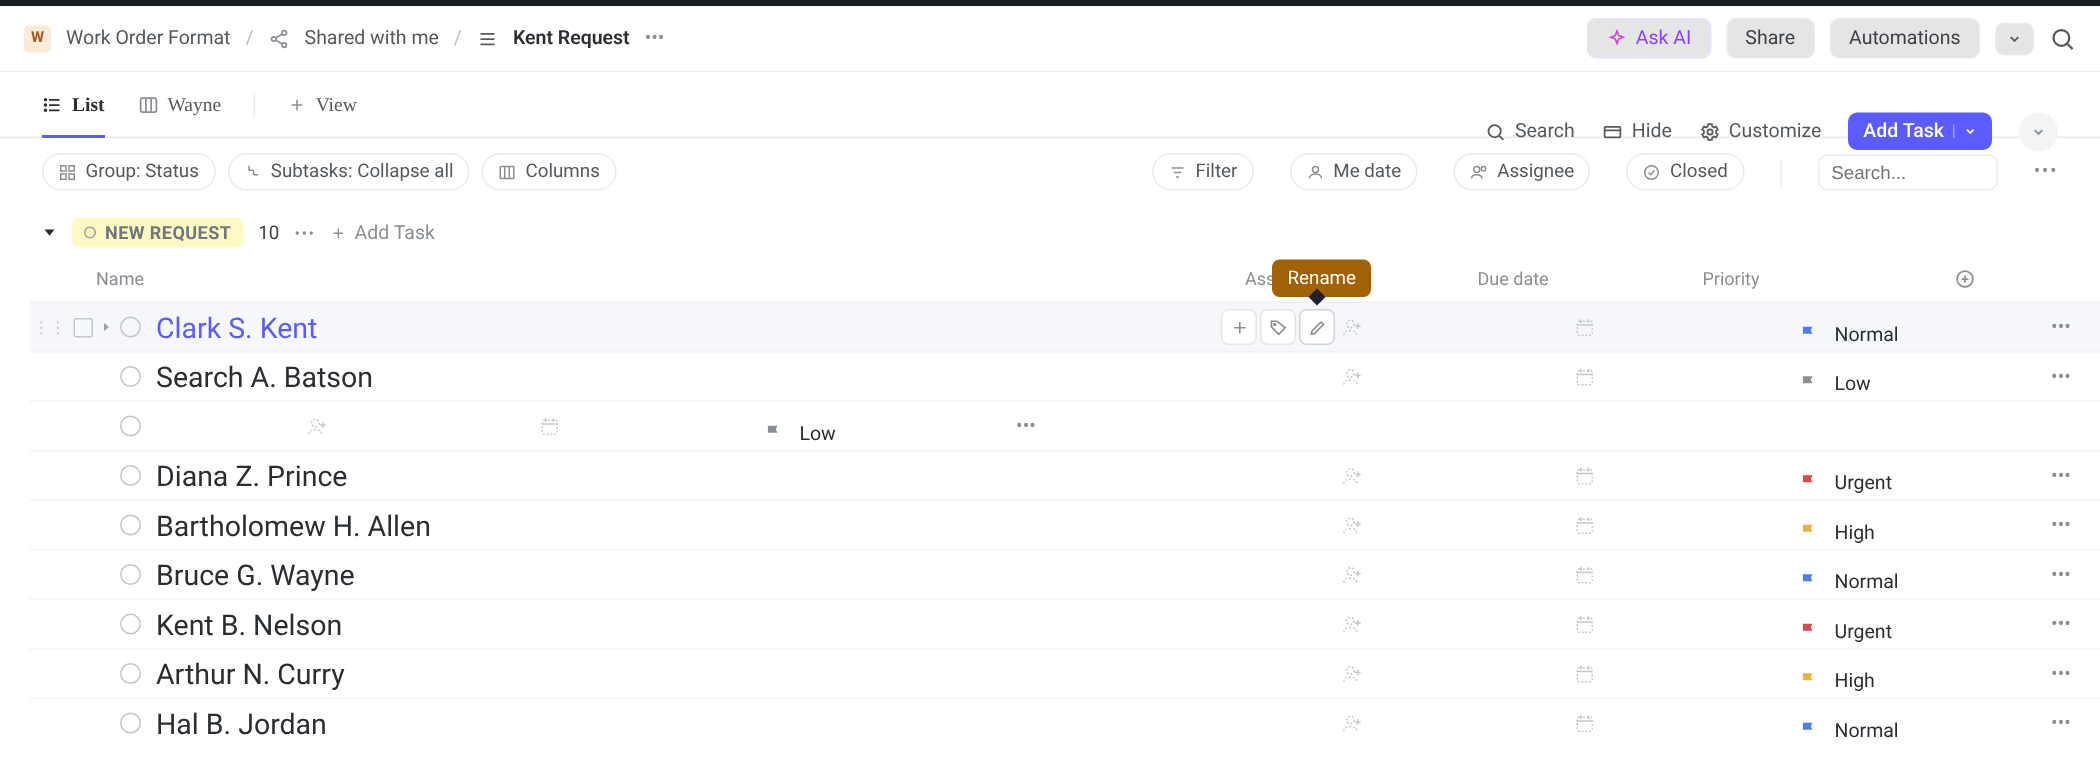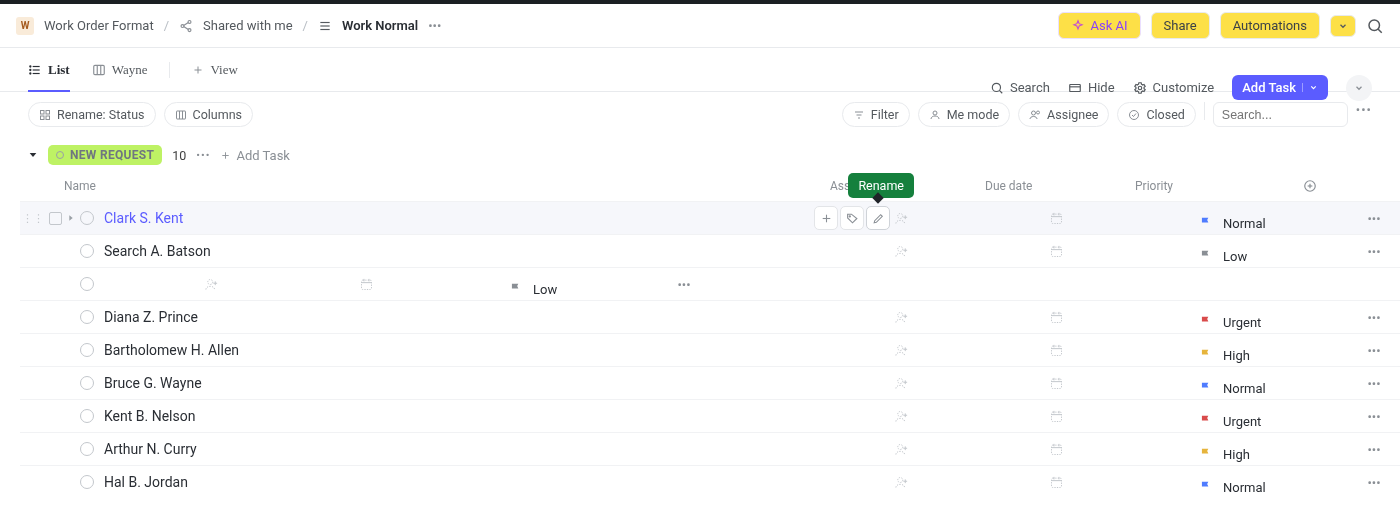--- a/index.html
+++ b/index.html
@@ -9,21 +9,21 @@
   
   .header { display: flex; align-items: center; justify-content: space-between; padding: 0 16px; height: 44px; border-bottom: 1px solid #e8eaed; }
   .bc { display: flex; align-items: center; gap: 10px; }
   .bc .doc-icon { width: 18px; height: 18px; background: #f9ebd9; border-radius: 3px; display: flex; align-items: center; justify-content: center; font-size: 10px; font-weight: 700; color: #a55b1f; }
   .bc .sep { color: #b8bec4; }
   .bc a { color: #54595e; text-decoration: none; }
   .bc .share-icon, .bc .list-icon { color: #8a8f95; display:inline-flex; }
   .bc .current { font-weight: 600; color: #2a2e34; }
   .bc .more { color: #8a8f95; cursor: pointer; }
   .hdr-right { display: flex; align-items:center; gap: 10px; }
-  .btn { border: 1px solid #e8eaed; border-radius: 6px; padding: 5px 12px; background: #fde047; color: #3c4147; font-size: 13px; display: inline-flex; align-items:center; gap:6px; cursor:pointer; }
+  .btn { border: 1px solid #e8eaed; border-radius: 6px; padding: 5px 12px; background: #e5e5e5; color: #3c4147; font-size: 13px; display: inline-flex; align-items:center; gap:6px; cursor:pointer; }
   .btn.ai { color: #8a3ffc; border-color: #eadfff; }
   .btn.icononly { padding: 5px 7px; }
   .search-icon { color:#54595e; display:flex; }
 
   
   .views { display: flex; align-items: center; justify-content: space-between; padding: 0 28px; height: 44px; border-bottom: 1px solid #e8eaed; }
   .views-left { display:flex; align-items:center; gap: 22px; font-family: Liberation Serif, serif; }
   .vtab { display: inline-flex; align-items: center; gap: 6px; color: #54595e; height:44px; cursor:pointer; }
   .vtab.active { color: #2a2e34; font-weight:600; }
   .vtab-wrap { position: relative; height:44px; display:flex; align-items:center; }
@@ -32,29 +32,29 @@
   .views-right { display:flex; align-items:center; gap:18px;margin-top:36px; }
   .vact { display:inline-flex; align-items:center; gap:6px; color:#54595e; cursor:pointer; }
   .addtask { background:#5b5cff; color:#fff; border-radius:6px; padding:5px 10px; display:inline-flex; align-items:center; gap:6px; cursor:pointer; font-weight:500; }
   .addtask .chev { border-left:1px solid rgba(255,255,255,0.4); padding-left:6px; }
   .circle-btn { width:26px; height:26px; border-radius:50%; background:#f3f4f6; display:flex; align-items:center; justify-content:center; color:#8a8f95; cursor:pointer; }
 
   
   .toolbar { display:flex; align-items:center; justify-content:space-between; padding: 10px 28px; }
   .toolbar-left { display:flex; gap:8px; }
   .chip { border:1px solid #e8eaed; border-radius:14px; padding:4px 10px; display:inline-flex; align-items:center; gap:6px; color:#54595e; font-size:12.5px; cursor:pointer; }
-  .toolbar-right { display:flex; gap:8px; }
-  .search-box { border:1px solid #e8eaed; border-radius:6px; padding:4px 8px; width:135px; color:#9aa0a6; font-size:12.5px; }
+  .toolbar-right { display:flex; align-items:center; gap:24px; }
+  .search-box { border:1px solid #e8eaed; border-radius:6px; padding:4px 8px; width:120px; color:#9aa0a6; font-size:12.5px; }
   .dots { color:#8a8f95; cursor:pointer; letter-spacing:1px; }
 
   
   .group { padding: 8px 28px 0 28px; }
   .group-head { display:flex; align-items:center; gap:10px; }
   .caret { color:#2a2e34; cursor:pointer; }
-  .status-pill { background:#bef264; border-radius:5px; padding:3px 8px; display:inline-flex; align-items:center; gap:6px; font-size:12px; font-weight:700; color:#6f7680; letter-spacing:.3px; cursor:pointer; }
+  .status-pill { background:#fef9c3; border-radius:5px; padding:3px 8px; display:inline-flex; align-items:center; gap:6px; font-size:12px; font-weight:700; color:#6f7680; letter-spacing:.3px; cursor:pointer; }
   .status-dot { width:8px; height:8px; border:1.5px solid #9aa0a6; border-radius:50%; }
   .count { color:#404040; font-size:12.5px; }
   .addtask-text { color:#8a8f95; display:inline-flex; align-items:center; gap:5px; cursor:pointer; }
 
   
   .cols { display:flex; align-items:center; height:26px; margin:8px 0 0 32px; color:#8a8f95; font-size:12px; position:relative; }
   .col-name { flex:0 0 770px; padding-left:4px; }
   .col-assignee { flex:0 0 155px; }
   .col-due { flex:0 0 150px; }
   .col-priority { flex:0 0 160px; }
@@ -64,34 +64,34 @@
   .table { margin: 2px 0 0 20px; }
   .row { display:flex; align-items:center; height:33px; border-top:1px solid #f1f2f4; position:relative; }
   .row.first { background:#f6f7fb; }
   .gutter { width:42px; display:flex; align-items:center; gap:5px; padding-left:2px; }
   .row:not(.first) .gutter { visibility:hidden; }
   .drag { color:#c3c7cc; font-size:11px; }
   .chk { width:13px; height:13px; border:1.2px solid #c3c7cc; border-radius:2px; }
   .row-body { display:flex; align-items:center; flex:1; }
   .expand { width:18px; color:#9aa0a6; display:flex; justify-content:center; }
   .openring { width:14px; height:14px; border:1.4px solid #c3c7cc; border-radius:50%; margin-right:10px; }
-  .taskname { flex:0 0 690px; font-size:14px; color:#2a2e34; cursor:pointer; }
+  .taskname { flex:0 0 690px; font-size:19px; color:#2a2e34; cursor:pointer; }
   .row.first .taskname { color:#5b5cff; }
   .hover-actions { flex:0 0 100px; display:flex; gap:2px; align-items:center; justify-content:flex-end; padding-right:4px; }
   .hicon { width:24px; height:24px; border:1px solid #e3e5e8; border-radius:5px; display:flex; align-items:center; justify-content:center; color:#8a8f95; cursor:pointer; background:#fff; }
   .hicon.active { border-color:#cfd3d8; }
   .row:not(.first) .hover-actions { visibility:hidden; }
   .c-assignee { flex:0 0 155px; display:flex; color:#b8bec4; }
   .c-due { flex:0 0 150px; display:flex; color:#b8bec4; }
   .c-priority { flex:0 0 160px; display:flex; align-items:center; gap:10px; color:#2a2e34; font-size:13px;margin-top:10px; }
   .c-more { flex:0 0 30px; text-align:center; color:#8a8f95; cursor:pointer; }
   .flag { display:inline-flex; }
 
   
-  .tooltip { position:absolute; top:-33px; right:-20px; background:#15803d; color:#fff; padding:5px 10px; border-radius:5px; font-size:12.5px; white-space:nowrap; }
+  .tooltip { position:absolute; top:-33px; right:-20px; background:#a16207; color:#fff; padding:5px 10px; border-radius:5px; font-size:12.5px; white-space:nowrap; }
   .tooltip::after { content:""; position:absolute; bottom:-4px; left:26px; width:8px; height:8px; background:#1f2328; transform:rotate(45deg); }
 
   svg { display:block; }
 </style>
 </head>
 <body>
 
 <div class="topdark"></div>
 
 <div class="header">
@@ -109,21 +109,21 @@
     </span>
     <a href="#">Shared with me</a>
     <span class="sep">/</span>
     <span class="list-icon">
       <svg width="14" height="14" viewBox="0 0 24 24" fill="none" stroke="#54595e" stroke-width="2">
           <line x1="4" y1="6" x2="20" y2="6"></line>
           <line x1="4" y1="12" x2="20" y2="12"></line>
           <line x1="4" y1="18" x2="20" y2="18"></line>
         </svg>
     </span>
-    <span class="current">Work Normal</span>
+    <span class="current">Kent Request</span>
     <span class="more">•••</span>
   </div>
   <div class="hdr-right">
     <div class="btn ai">
       <svg width="14" height="14" viewBox="0 0 24 24" fill="none" stroke="#c44fd0" stroke-width="2">
           <path d="M12 3l2 5 5 2-5 2-2 5-2-5-5-2 5-2z"></path>
         </svg>
       <span>Ask AI</span>
     </div>
     <div class="btn">Share</div>
@@ -214,21 +214,27 @@
 
 <div class="toolbar">
   <div class="toolbar-left">
     <div class="chip">
       <svg width="12" height="12" viewBox="0 0 24 24" fill="none" stroke="#8a8f95" stroke-width="2">
           <rect x="3" y="3" width="7" height="7"></rect>
           <rect x="14" y="3" width="7" height="7"></rect>
           <rect x="3" y="14" width="7" height="7"></rect>
           <rect x="14" y="14" width="7" height="7"></rect>
         </svg>
-      <span>Rename: Status</span>
+      <span>Group: Status</span>
+    </div>
+    <div class="chip">
+      <svg width="12" height="12" viewBox="0 0 24 24" fill="none" stroke="#8a8f95" stroke-width="2">
+          <path d="M6 3v6M6 9h6M12 9v6M12 15h6"></path>
+        </svg>
+      <span>Subtasks: Collapse all</span>
     </div>
     <div class="chip">
       <svg width="12" height="12" viewBox="0 0 24 24" fill="none" stroke="#8a8f95" stroke-width="2">
           <rect x="3" y="4" width="18" height="16" rx="1"></rect>
           <line x1="9" y1="4" x2="9" y2="20"></line>
           <line x1="15" y1="4" x2="15" y2="20"></line>
         </svg>
       <span>Columns</span>
     </div>
   </div>
@@ -239,21 +245,21 @@
           <line x1="7" y1="12" x2="17" y2="12"></line>
           <line x1="10" y1="18" x2="14" y2="18"></line>
         </svg>
       <span>Filter</span>
     </div>
     <div class="chip">
       <svg width="12" height="12" viewBox="0 0 24 24" fill="none" stroke="#8a8f95" stroke-width="2">
           <circle cx="12" cy="8" r="4"></circle>
           <path d="M4 20c0-4 4-6 8-6s8 2 8 6"></path>
         </svg>
-      <span>Me mode</span>
+      <span>Me date</span>
     </div>
     <div class="chip">
       <svg width="12" height="12" viewBox="0 0 24 24" fill="none" stroke="#8a8f95" stroke-width="2">
           <circle cx="9" cy="8" r="4"></circle>
           <path d="M2 20c0-3 3-5 7-5s7 2 7 5"></path>
           <circle cx="18" cy="7" r="3"></circle>
         </svg>
       <span>Assignee</span>
     </div>
     <div class="chip">

